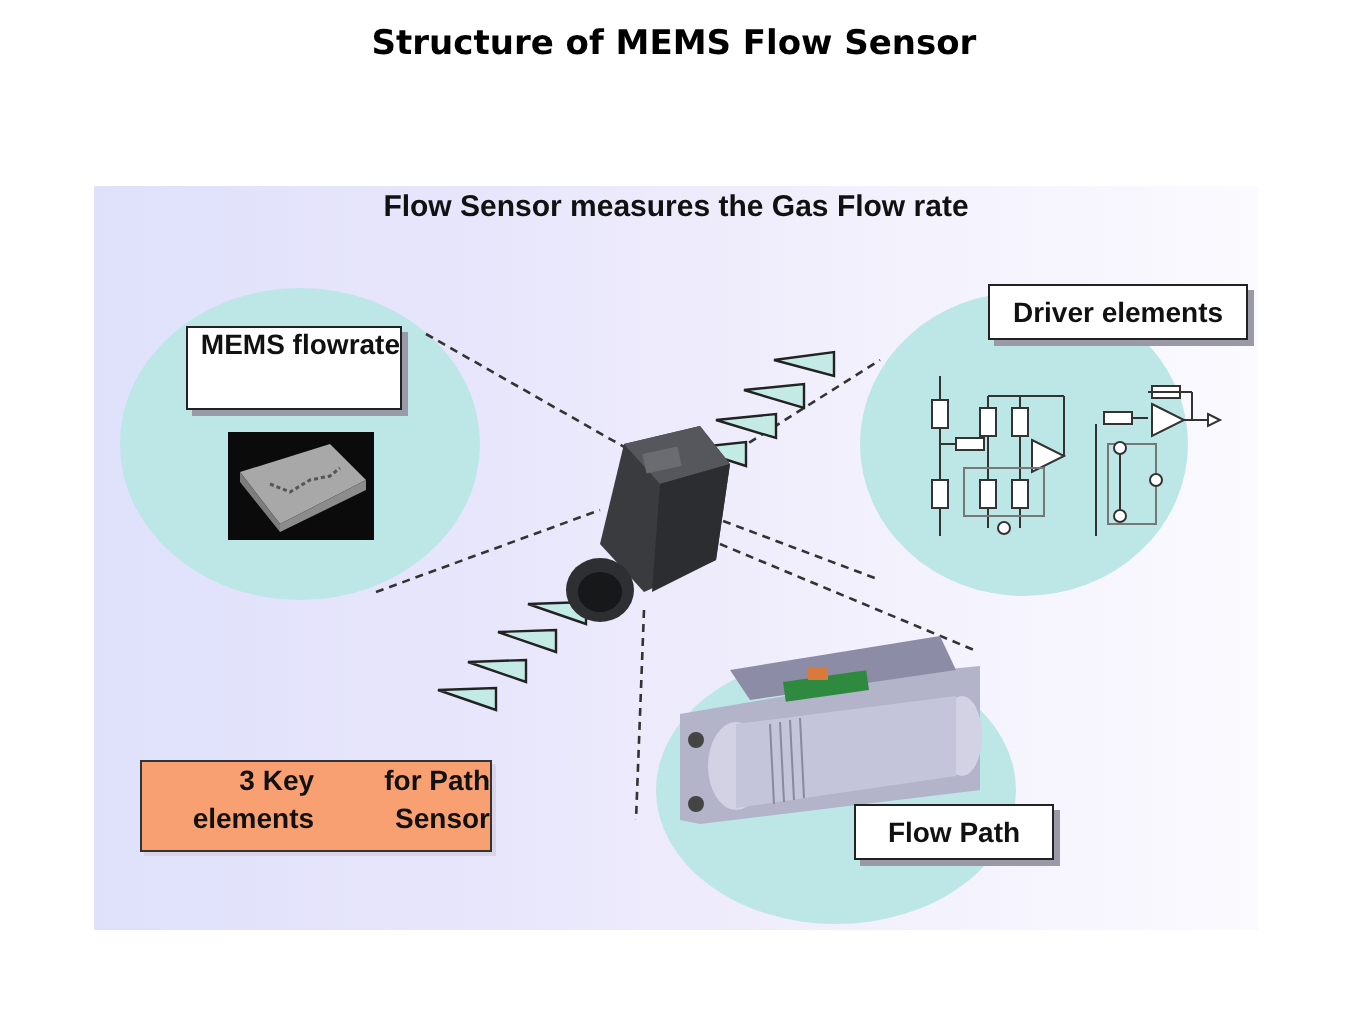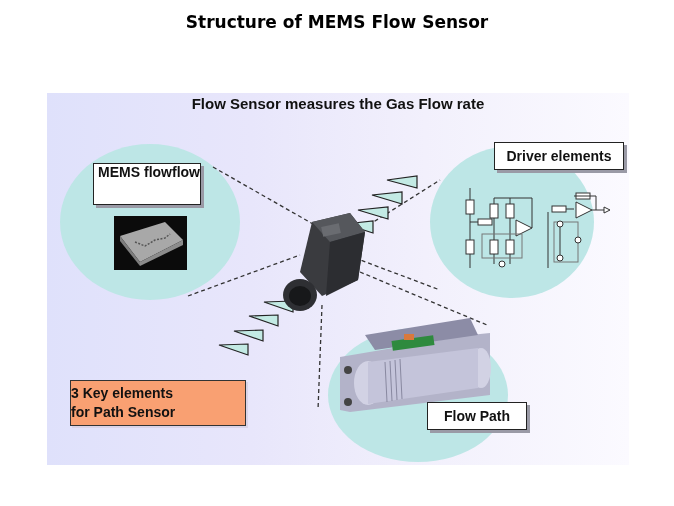--- a/index.html
+++ b/index.html
@@ -18,22 +18,22 @@
   }
   svg.overlay { position:absolute; left:0; top:0; }
   .label-box {
     position:absolute; background:#fff; border:1px solid #222;
     box-shadow:3px 3px 0 #9a9aa6; text-align:center; font-weight:bold;
     font-size:14px; color:#111; line-height:17px;
   }
   .key-box {
     position:absolute; left:70px; top:380px; width:174px; height:44px;
     background:#f9a072; border:1px solid #333; box-shadow:2px 2px 0 #d9d4e8;
-    text-align:left; font-weight:bold; font-size:14px; line-height:19px; color:#111;
-    display:flex; flex-direction:column; justify-content:center;
+    text-align:right; font-weight:bold; font-size:14px; line-height:19px; color:#111;
+    display:flex; flex-direction:row; justify-content:center;
   }
 </style>
 </head>
 <body>
 
 <div class="slide-title">Structure of MEMS Flow Sensor</div>
 
 <div class="panel">
   <div class="panel-title">Flow Sensor measures the Gas Flow rate</div>
 </div>
@@ -131,21 +131,21 @@
       <line x1="395" y1="360" x2="397" y2="400"></line>
       <line x1="400" y1="359" x2="402" y2="399"></line>
     </g>
     <circle cx="348" cy="370" r="4" fill="#444"></circle>
     <circle cx="348" cy="402" r="4" fill="#444"></circle>
   </g>
 </svg>
 
 <div class="label-box" style="left:56px; top:163px; width:106px; height:40px; display:flex; flex-direction:row; justify-content:flex-end;margin-left:37px;">
   <span>MEMS flow</span>
-  <span>flow</span>
+  <span>rate</span>
 </div>
 
 <div class="label-box" style="left:494px; top:142px; width:128px; height:26px; line-height:26px;">
   <span>Driver elements</span>
 </div>
 
 <div class="label-box" style="left:427px; top:402px; width:98px; height:26px; line-height:26px;text-align:center;">
   <span>Flow Path</span>
 </div>
 

